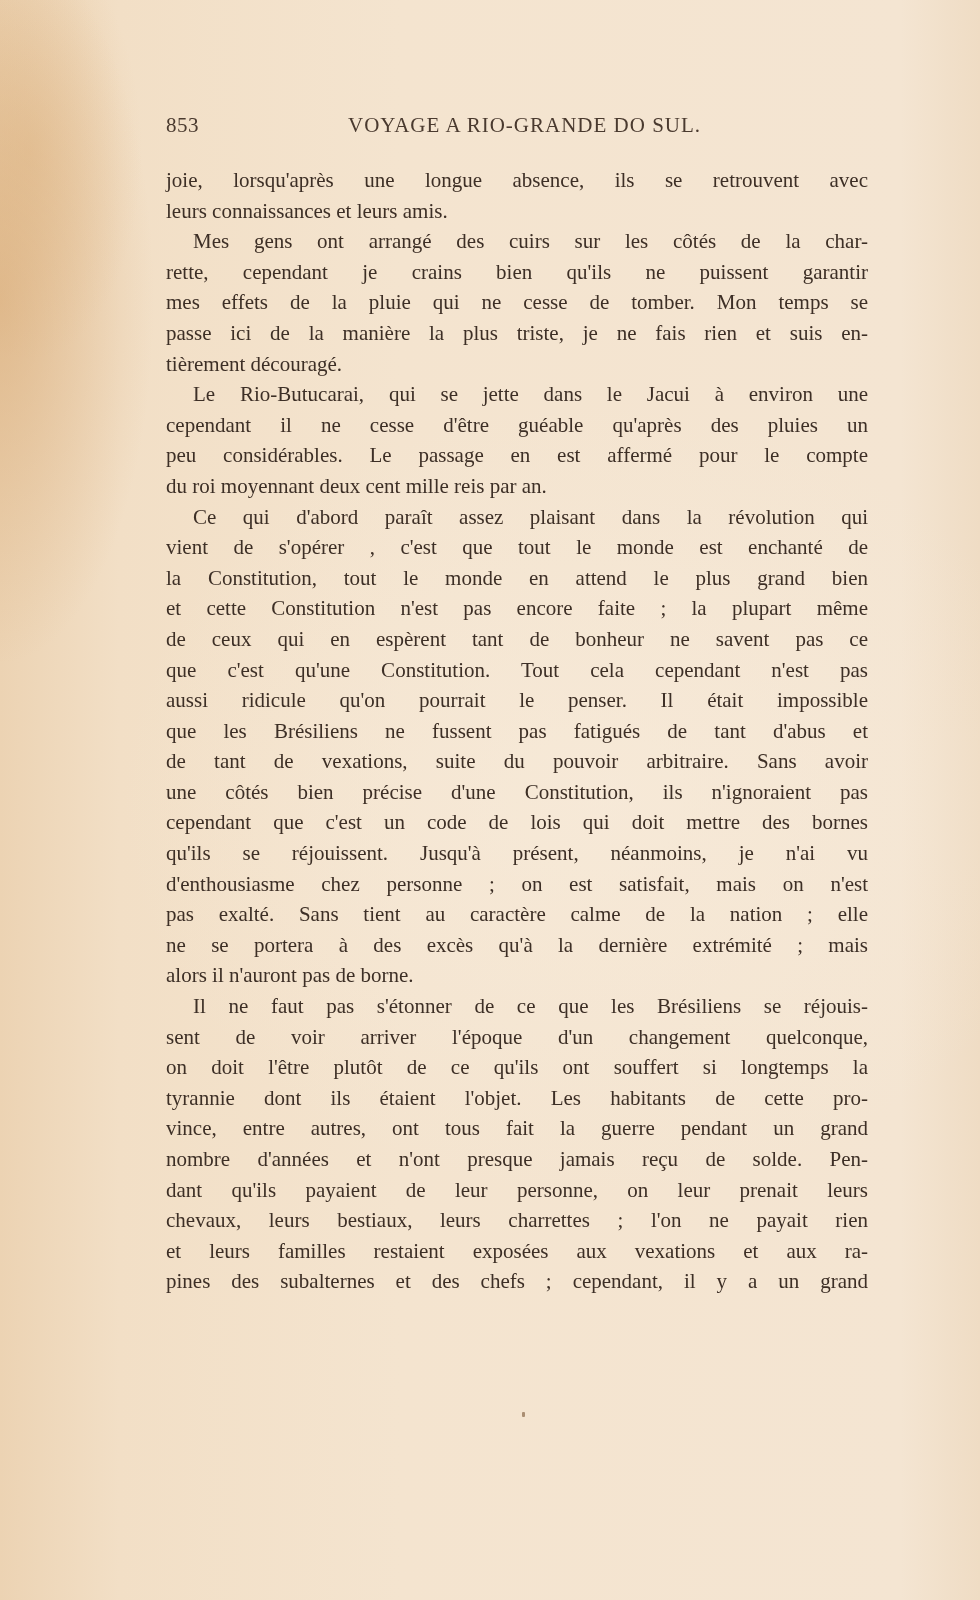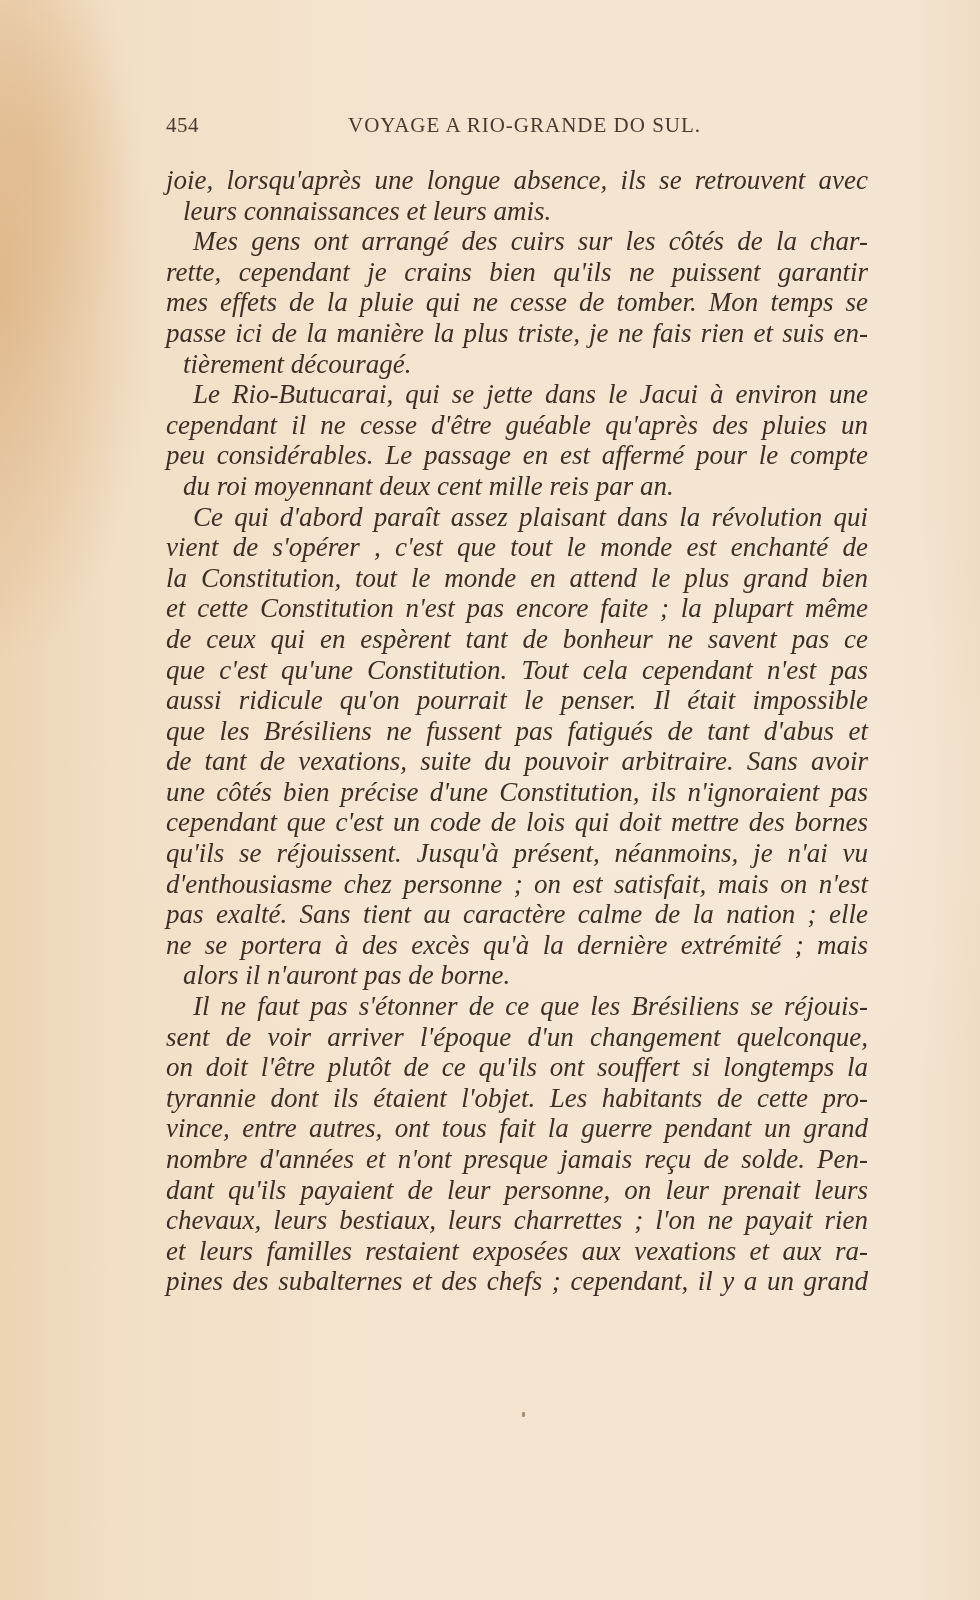--- a/index.html
+++ b/index.html
@@ -39,56 +39,54 @@
       top: 0;
     }
     .running-title {
       position: absolute;
       left: 182px;
       top: 0;
       letter-spacing: 1px;
     }
     .body-text {
       margin-top: 20px;
-      font-size: 27px;
+      font-size: 21px;
       line-height: 30.6px;
       text-align: justify;
-      font-style: italic;
     }
     .line {
       display: block;
       white-space: nowrap;
       text-align: justify;
       text-align-last: justify;
       height: 30.6px;
     }
     .line.last {
       text-align-last: left;
-      margin-left: 17px;
     }
     .line.indent {
       padding-left: 27px;
     }
     .stray-mark {
       position: absolute;
       left: 522px;
       top: 1412px;
       width: 3px;
       height: 5px;
       background: #8a6a4a;
       border-radius: 1px;
       opacity: 0.7;
     }
   </style>
 </head>
 <body>
 
 <div class="page">
   <div class="running-head">
-    <span class="page-number">454</span>
+    <span class="page-number">853</span>
     <span class="running-title">VOYAGE A RIO-GRANDE DO SUL.</span>
   </div>
   <div class="body-text" id="body-text">
       <span class="line">joie, lorsqu'après une longue absence, ils se retrouvent avec</span>
       <span class="line last">leurs  connaissances et leurs amis.</span>
       <span class="line indent">Mes gens ont arrangé des cuirs sur les côtés de la char-</span>
       <span class="line">rette, cependant je crains bien qu'ils ne puissent garantir</span>
       <span class="line">mes effets de la pluie qui ne cesse de tomber. Mon temps se</span>
       <span class="line">passe ici de la manière la plus triste, je ne fais rien et suis en-</span>
       <span class="line last">tièrement découragé.</span>

